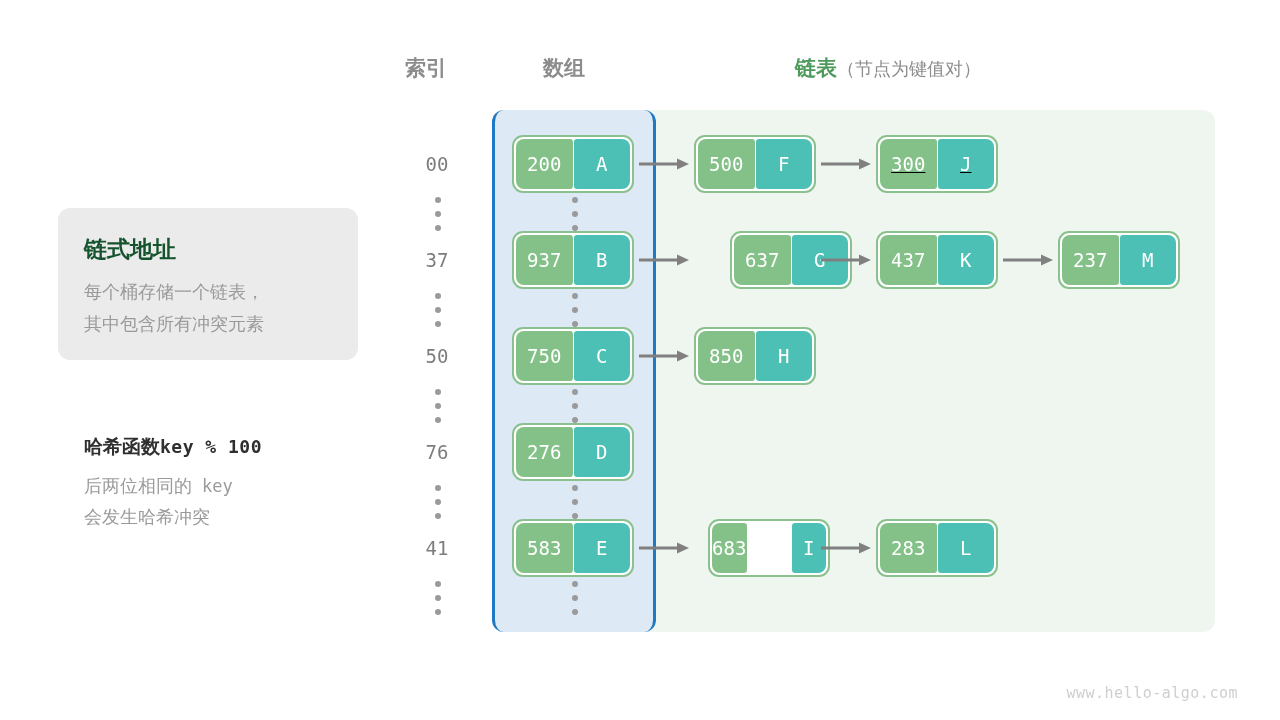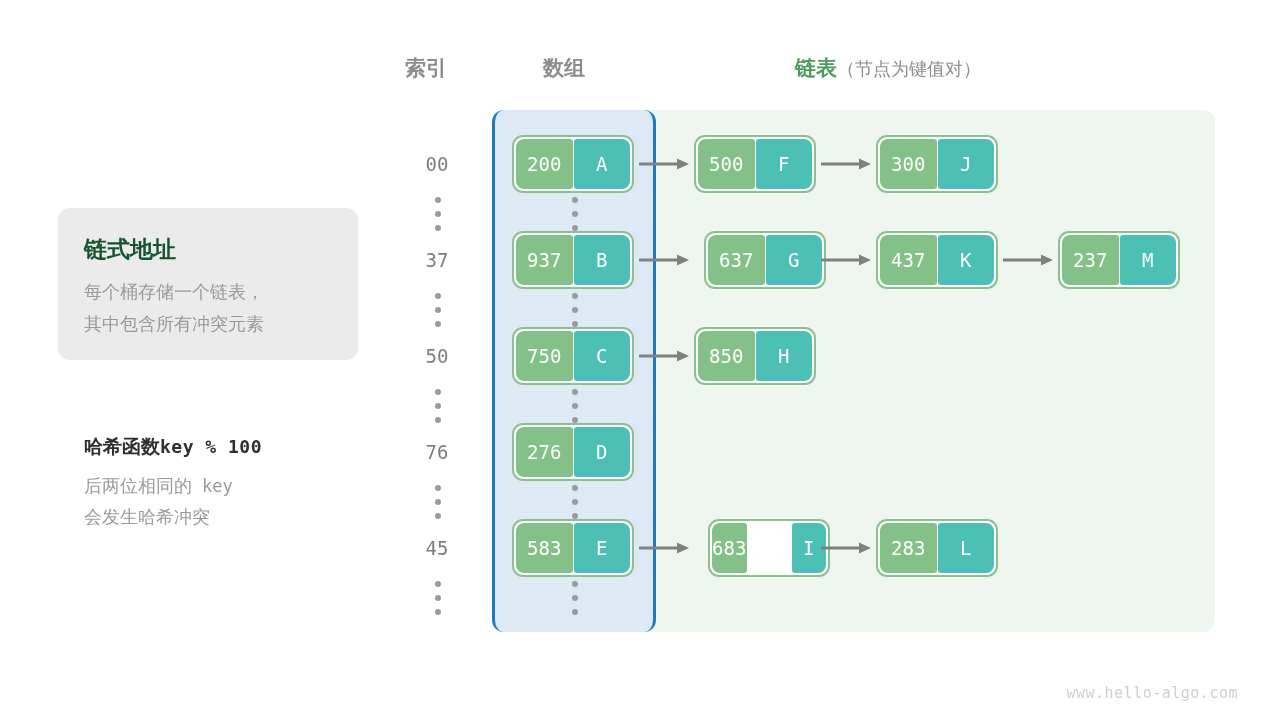--- a/index.html
+++ b/index.html
@@ -245,36 +245,36 @@
       <div class="node" style="left: 694px; top: 135px;">
         <div class="key">500</div>
         <div class="val">F</div>
       </div>
       <div class="arrow" style="left: 821px; top: 157px;">
         <svg width="52" height="14" viewBox="0 0 52 14">
           <line x1="0" y1="7" x2="40" y2="7" stroke="#808080" stroke-width="3"></line>
           <polygon points="38,1.5 50,7 38,12.5" fill="#808080"></polygon>
         </svg>
       </div>
-      <div class="node" style="left: 876px; top: 135px;">
+      <div class="node" style="left: 876px; top: 135px; text-decoration: underline;">
         <div class="key">300</div>
         <div class="val">J</div>
       </div>
       <div class="idx-label" style="top: 231px;">37</div>
       <div class="node" style="left: 512px; top: 231px;">
         <div class="key">937</div>
         <div class="val">B</div>
       </div>
       <div class="arrow" style="left: 639px; top: 253px;">
         <svg width="52" height="14" viewBox="0 0 52 14">
           <line x1="0" y1="7" x2="40" y2="7" stroke="#808080" stroke-width="3"></line>
           <polygon points="38,1.5 50,7 38,12.5" fill="#808080"></polygon>
         </svg>
       </div>
-      <div class="node" style="left: 704px; top: 231px; justify-content: center;">
+      <div class="node" style="left: 730px; top: 231px; justify-content: center;">
         <div class="key">637</div>
         <div class="val">G</div>
       </div>
       <div class="arrow" style="left: 821px; top: 253px;">
         <svg width="52" height="14" viewBox="0 0 52 14">
           <line x1="0" y1="7" x2="40" y2="7" stroke="#808080" stroke-width="3"></line>
           <polygon points="38,1.5 50,7 38,12.5" fill="#808080"></polygon>
         </svg>
       </div>
       <div class="node" style="left: 876px; top: 231px;">
@@ -304,21 +304,21 @@
       </div>
       <div class="node" style="left: 694px; top: 327px;">
         <div class="key">850</div>
         <div class="val">H</div>
       </div>
       <div class="idx-label" style="top: 423px;">76</div>
       <div class="node" style="left: 512px; top: 423px;">
         <div class="key">276</div>
         <div class="val">D</div>
       </div>
-      <div class="idx-label" style="top: 519px;">45</div>
+      <div class="idx-label" style="top: 519px;">41</div>
       <div class="node" style="left: 512px; top: 519px; justify-content: center;">
         <div class="key">583</div>
         <div class="val">E</div>
       </div>
       <div class="arrow" style="left: 639px; top: 541px;">
         <svg width="52" height="14" viewBox="0 0 52 14">
           <line x1="0" y1="7" x2="40" y2="7" stroke="#808080" stroke-width="3"></line>
           <polygon points="38,1.5 50,7 38,12.5" fill="#808080"></polygon>
         </svg>
       </div>

